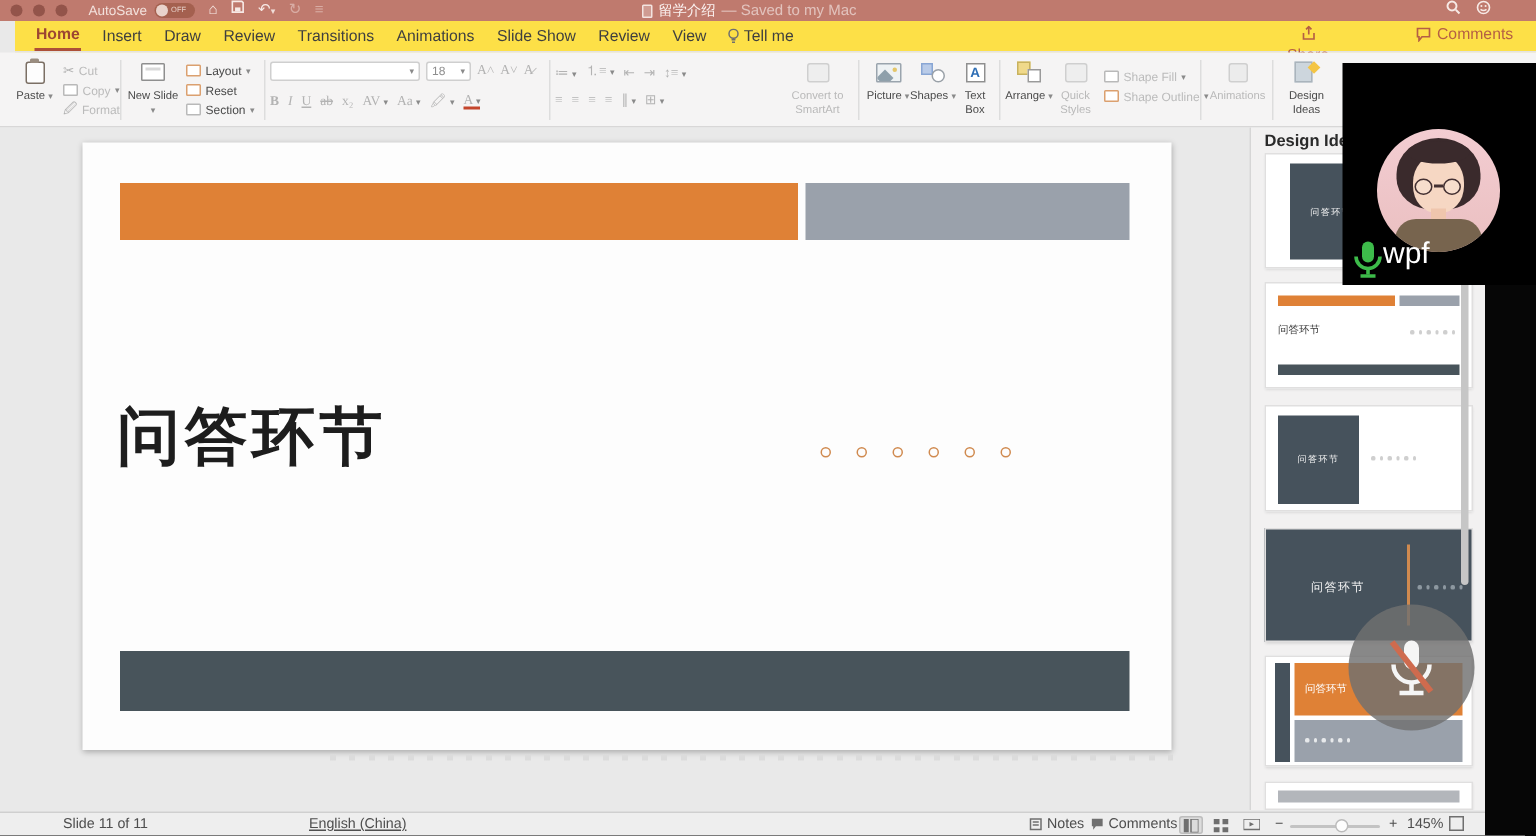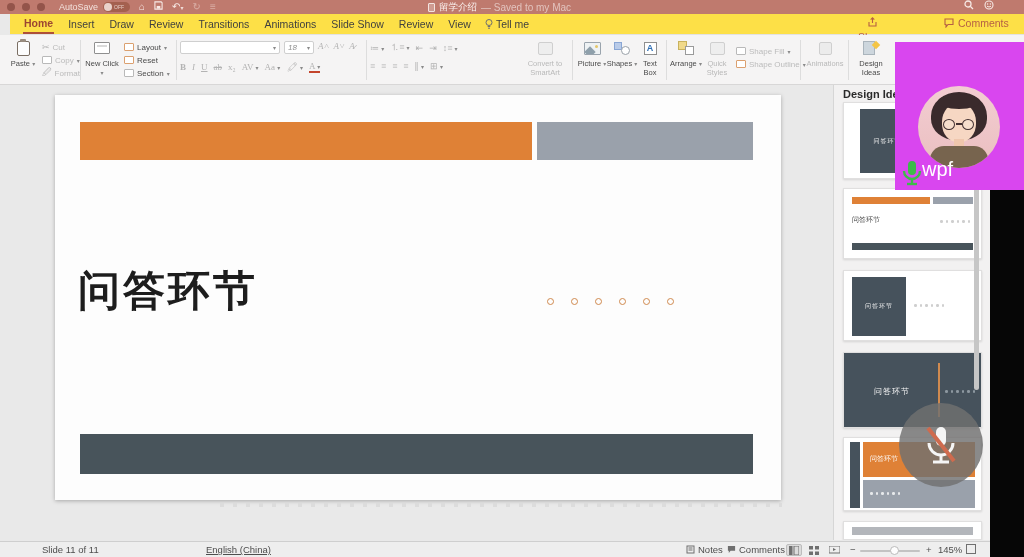--- a/index.html
+++ b/index.html
@@ -95,21 +95,21 @@
   .dheader{position:absolute;left:9px;top:3px;font-size:11px;font-weight:bold;color:#2a2a2a;}
   .card{position:absolute;left:9px;width:139px;background:#fff;border:1px solid #e0dfdf;box-shadow:0 1px 2px rgba(0,0,0,.12);}
   .c-darkrect{position:absolute;background:#46525c;display:flex;align-items:center;justify-content:center;}
   .c-text{color:#f2f2f2;font-size:6px;letter-spacing:1px;}
   .minidots{display:flex;gap:3px;}
   .minidots i{width:2.5px;height:2.5px;border-radius:50%;background:#cfcfcf;}
   .minidots.light i{background:#8d98a0;}
   .scrollthumb{position:absolute;left:140px;top:101px;width:5px;height:204px;background:#c6c6c6;border-radius:3px;}
 
   
-  .webcam{left:895px;top:42px;width:129px;height:148px;background:#d946ef;}
+  .webcam{left:895px;top:42px;width:129px;height:148px;background:#000000;}
   .blackstrip{left:990px;top:190px;width:34px;height:367px;background:#060606;}
   .avatar{position:absolute;left:23px;top:44px;width:82px;height:82px;border-radius:50%;
     background:linear-gradient(180deg,#f3cdd2 0%,#eabfc0 100%);overflow:hidden;}
   .hair{position:absolute;left:13px;top:6px;width:56px;height:48px;background:#3a2a2c;border-radius:50% 50% 44% 44%;}
   .face{position:absolute;left:24px;top:17px;width:34px;height:39px;background:#f6d7c3;border-radius:48% 48% 46% 46%;}
   .fringe{position:absolute;left:20px;top:8px;width:42px;height:15px;background:#3a2a2c;border-radius:50%;}
   .spec{position:absolute;top:33px;width:12px;height:11px;border:1.6px solid #433032;border-radius:50%;background:rgba(255,255,255,.18);}
   .bridge{position:absolute;left:38px;top:37px;width:6px;height:1.6px;background:#433032;}
   .neck{position:absolute;left:36px;top:53px;width:10px;height:10px;background:#efc6ad;}
   .shirt{position:absolute;left:12px;top:60px;width:58px;height:26px;background:#77644e;border-radius:14px 14px 0 0;}
@@ -217,42 +217,42 @@
           <span class="glyph">🖉</span>
           <span>Format</span>
         </span>
     </div>
     <div class="rdiv" style="left:80px;"></div>
 
     <div class="bigbtn" style="left:84px;width:36px;">
       <span class="ic">
           <span class="slide-ic"></span>
         </span>
-      <span class="blabel"><span>New Click</span> <span class="caret">▾</span></span>
+      <span class="blabel"><span>New Slide</span> <span class="caret">▾</span></span>
     </div>
     <div class="stack" style="left:124px;top:6px;">
       <span class="srow">
           <span class="mini-ic orange"></span>
           <span>Layout</span> 
           <span class="caret">▾</span>
         </span>
       <span class="srow">
           <span class="mini-ic orange"></span>
           <span>Reset</span>
         </span>
       <span class="srow">
           <span class="mini-ic"></span>
           <span>Section</span> 
           <span class="caret">▾</span>
         </span>
     </div>
     <div class="rdiv" style="left:176px;"></div>
 
     <div class="abs" style="left:180px;top:6px;width:182px;">
-      <div style="display:flex;gap:4px;font-style:italic;">
+      <div style="display:flex;gap:4px;">
         <span class="combo" style="width:100px;">
             <span></span>
             <span class="caret">▾</span>
           </span>
         <span class="combo" style="width:30px;">
             <span>18</span>
             <span class="caret">▾</span>
           </span>
         <span class="fmt">A˄</span>
         <span class="fmt">A˅</span>

